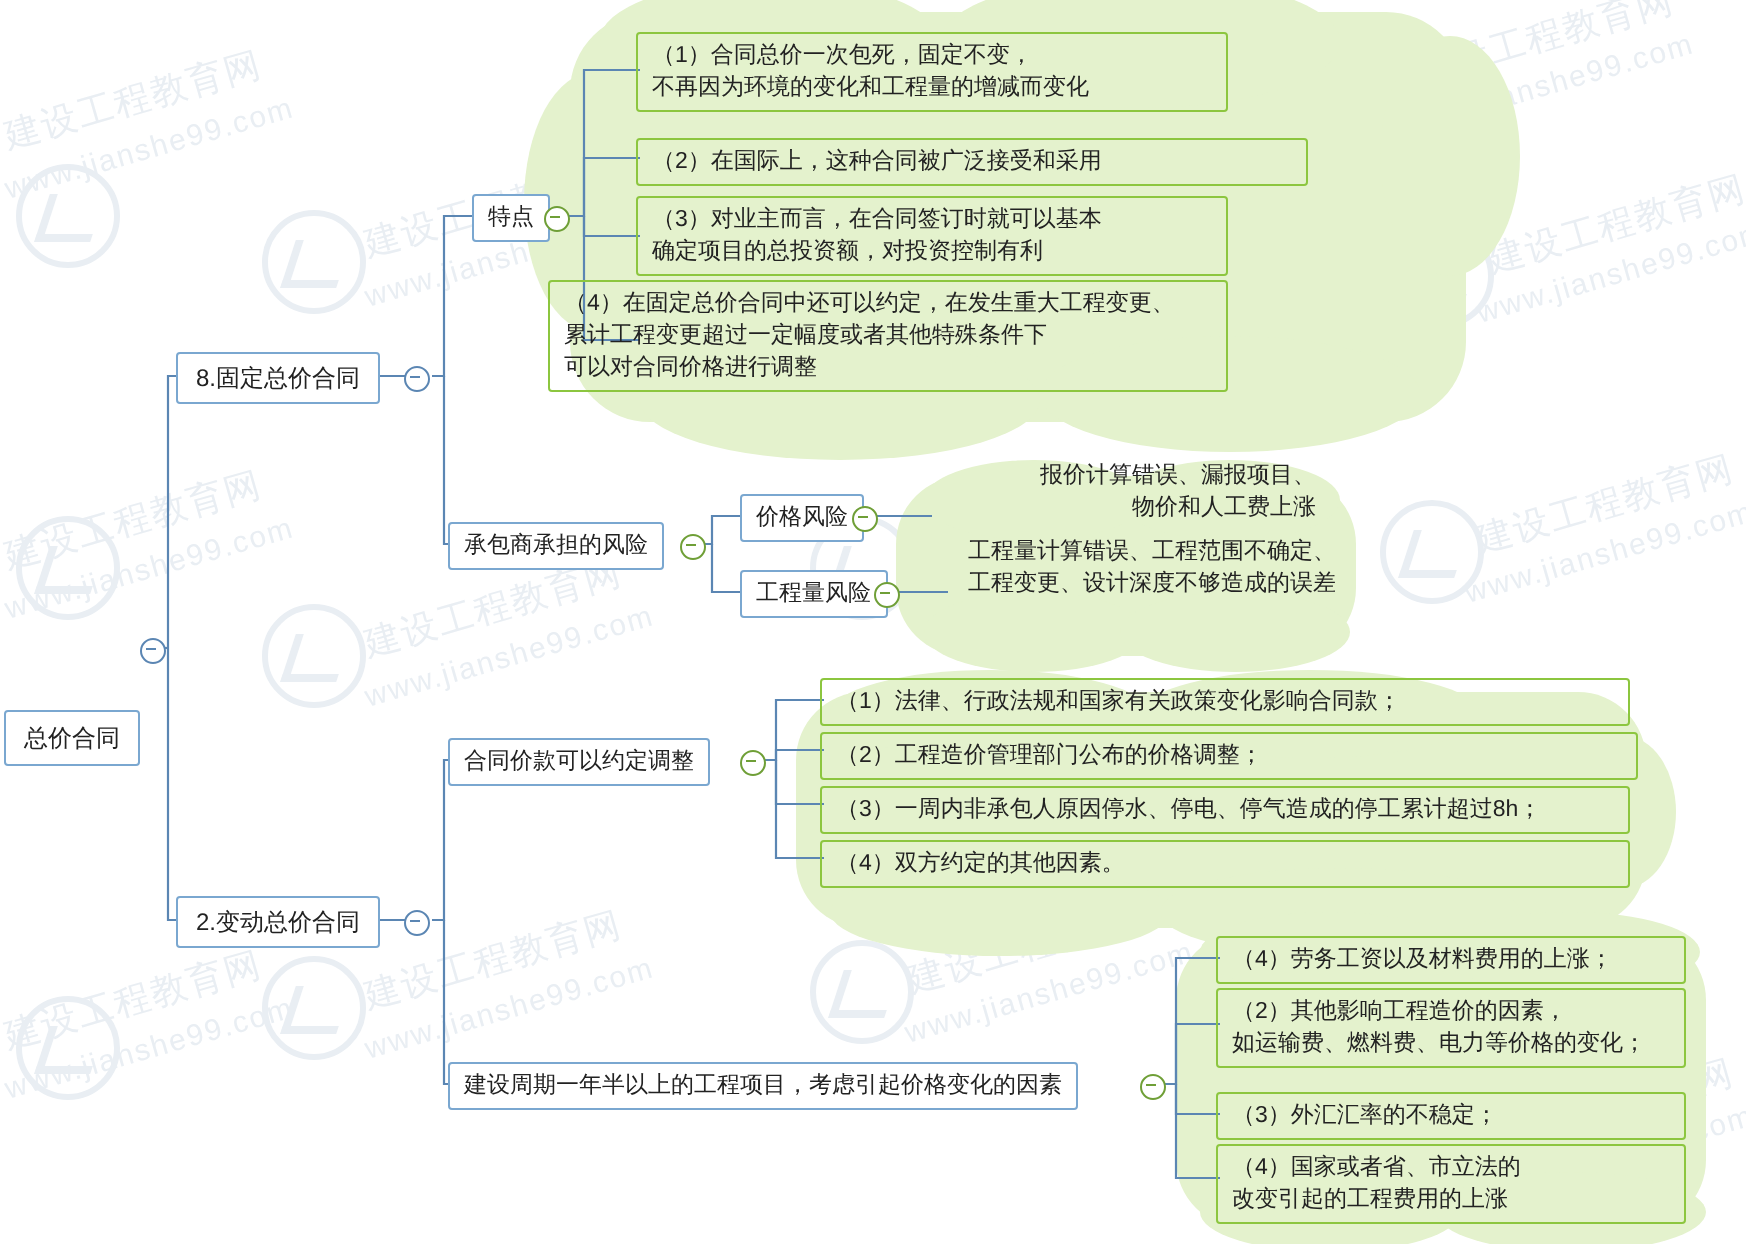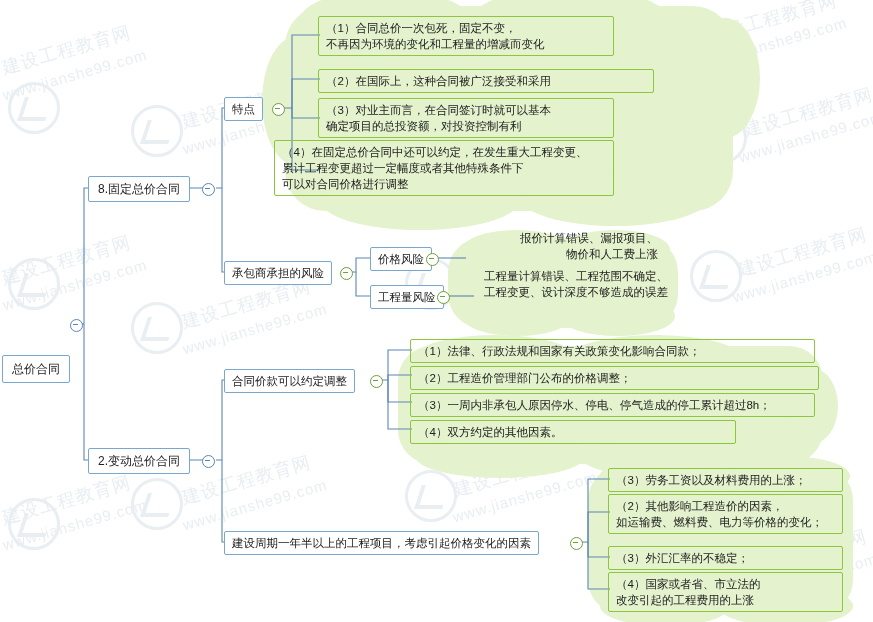--- a/index.html
+++ b/index.html
@@ -232,21 +232,21 @@
       <path d="M588,542 V589 H610"></path>
     </g>
   </svg>
 
   <div class="node rootnode" style="left:2px;top:311px;margin-top:44px;">总价合同</div>
   <div class="toggle blue" style="left:70px;top:319px;"></div>
 
   <div class="node topic" style="left:88px;top:176px;">8.固定总价合同</div>
   <div class="toggle blue" style="left:202px;top:183px;"></div>
 
-  <div class="node plain" style="left:224px;top:97px;">特点</div>
+  <div class="node plain" style="left:236px;top:97px;">特点</div>
   <div class="toggle" style="left:272px;top:103px;"></div>
 
   <div class="node leafbox multi" style="left: 318px; top: 16px; width: 296px; white-space: pre-line;">（1）合同总价一次包死，固定不变，
 不再因为环境的变化和工程量的增减而变化</div>
   <div class="node leafbox" style="left:318px;top:69px;width:336px;">（2）在国际上，这种合同被广泛接受和采用</div>
   <div class="node leafbox multi" style="left: 318px; top: 98px; width: 296px; white-space: pre-line;">（3）对业主而言，在合同签订时就可以基本
 确定项目的总投资额，对投资控制有利</div>
   <div class="node leafbox multi" style="left: 274px; top: 140px; width: 340px; white-space: pre-line;">（4）在固定总价合同中还可以约定，在发生重大工程变更、
 累计工程变更超过一定幅度或者其他特殊条件下
 可以对合同价格进行调整</div>
@@ -266,25 +266,25 @@
 
   <div class="node topic" style="left:88px;top:448px;">2.变动总价合同</div>
   <div class="toggle blue" style="left:202px;top:455px;"></div>
 
   <div class="node plain" style="left:224px;top:369px;">合同价款可以约定调整</div>
   <div class="toggle" style="left:370px;top:375px;"></div>
 
   <div class="node leafbox" style="left:410px;top:339px;width:405px;">（1）法律、行政法规和国家有关政策变化影响合同款；</div>
   <div class="node leafbox" style="left:410px;top:366px;width:409px;">（2）工程造价管理部门公布的价格调整；</div>
   <div class="node leafbox" style="left:410px;top:393px;width:405px;">（3）一周内非承包人原因停水、停电、停气造成的停工累计超过8h；</div>
-  <div class="node leafbox" style="left:410px;top:420px;width:326px;">（4）双方约定的其他因素。</div>
+  <div class="node leafbox" style="left:410px;top:420px;width:405px;">（4）双方约定的其他因素。</div>
 
   <div class="node plain" style="left:224px;top:531px;">建设周期一年半以上的工程项目，考虑引起价格变化的因素</div>
   <div class="toggle" style="left:570px;top:537px;"></div>
 
-  <div class="node leafbox" style="left:608px;top:468px;width:235px;">（3）劳务工资以及材料费用的上涨；</div>
+  <div class="node leafbox" style="left:608px;top:468px;width:235px;">（4）劳务工资以及材料费用的上涨；</div>
   <div class="node leafbox multi" style="left: 608px; top: 494px; width: 235px; white-space: pre-line;">（2）其他影响工程造价的因素，
 如运输费、燃料费、电力等价格的变化；</div>
   <div class="node leafbox" style="left:608px;top:546px;width:235px;">（3）外汇汇率的不稳定；</div>
   <div class="node leafbox multi" style="left: 608px; top: 572px; width: 235px; white-space: pre-line;">（4）国家或者省、市立法的
 改变引起的工程费用的上涨</div>
 
 </div>
 
 </body></html>

